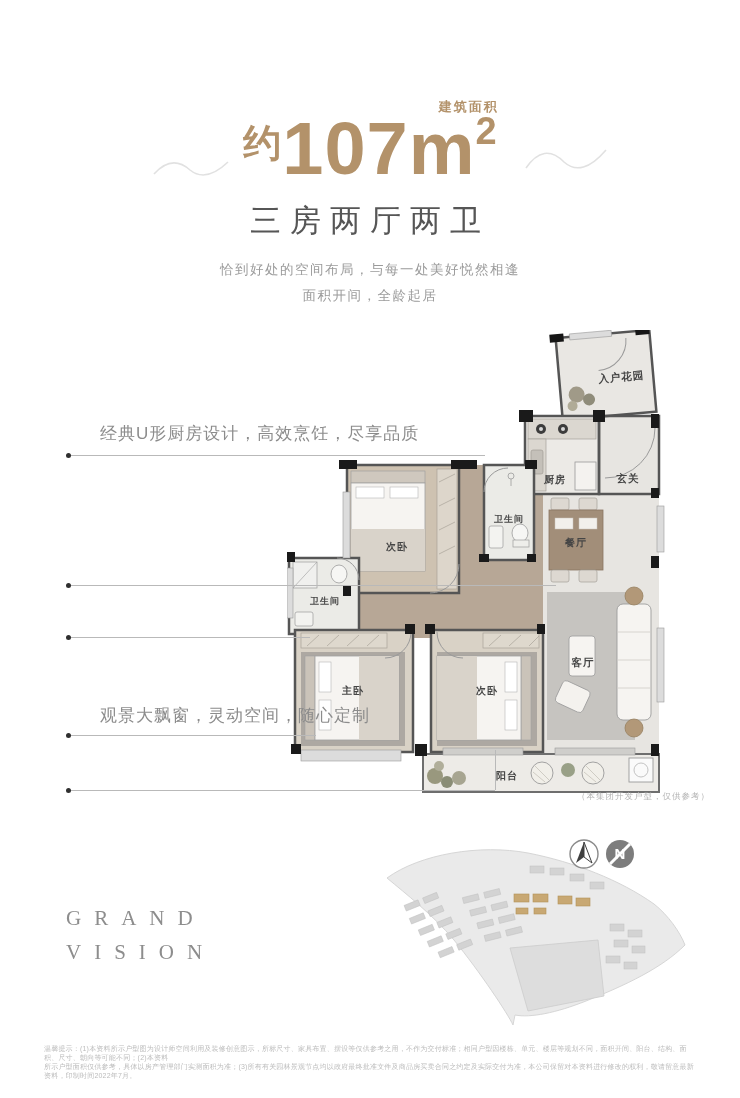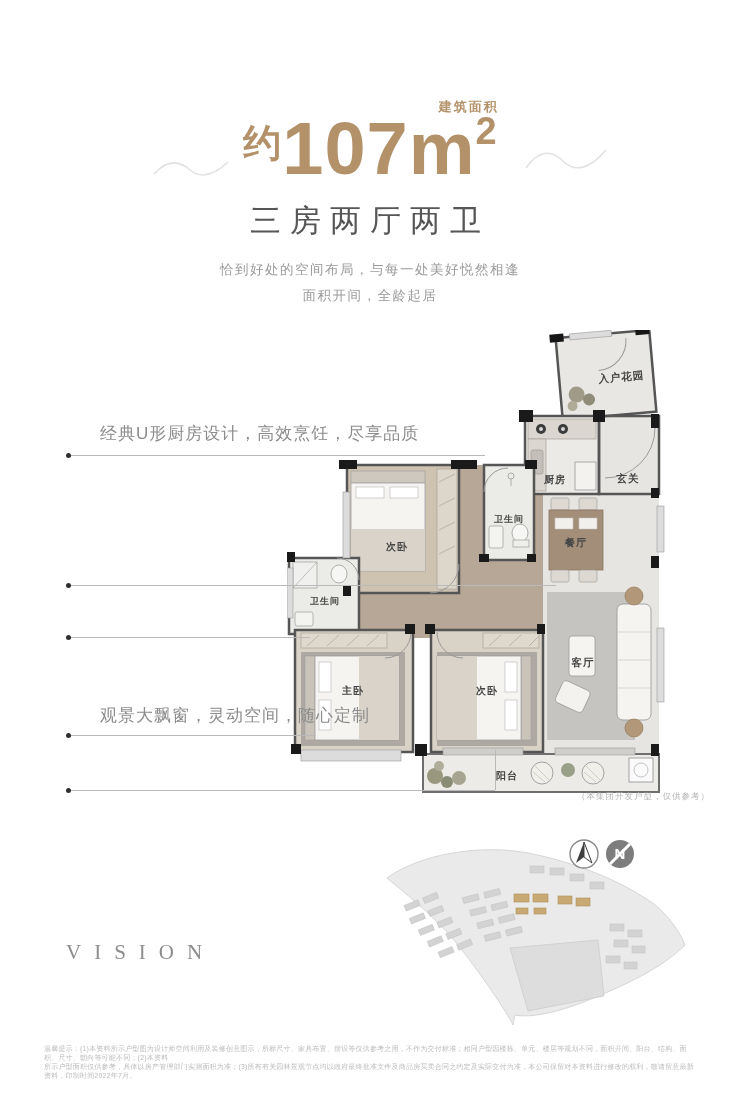--- a/index.html
+++ b/index.html
@@ -240,20 +240,21 @@
   <div class="lead" style="top:585px;left:68px;width:488px"></div>
 
   <div class="lead" style="top:637px;left:68px;width:242px"></div>
 
   <div class="callout" style="top:704px">观景大飘窗，灵动空间，随心定制</div>
   <div class="lead" style="top:735px;left:68px;width:248px"></div>
 
   <div class="lead" style="top:790px;left:68px;width:427px"></div>
   <div class="leadv" style="top:750px;left:495px;height:40px"></div>
 
+  <div class="brand" style="top:906px">GRAND</div>
   <div class="brand" style="top:940px">VISION</div>
 
   <svg class="sitemap" width="348" height="205" viewBox="0 0 348 205">
     <path d="M25,46 C58,22 118,12 166,21 C212,30 258,48 292,72 C306,83 318,100 323,113
              C300,136 264,153 224,169 C194,181 168,186 153,183 L151,193 C146,182 118,140 92,108
              C70,82 44,62 25,46 Z" fill="#eaeaea" stroke="#d6d6d6" stroke-width="1"></path>
     <path d="M148,116 L236,108 L242,164 L166,179 Z" fill="#dddddd" stroke="#cccccc" stroke-width="0.8"></path>
     <g fill="#d3d3d3" stroke="#c0c0c0" stroke-width="0.5">
       <g transform="rotate(-22 90 80)">
         <rect x="48" y="56" width="15" height="6"></rect>

